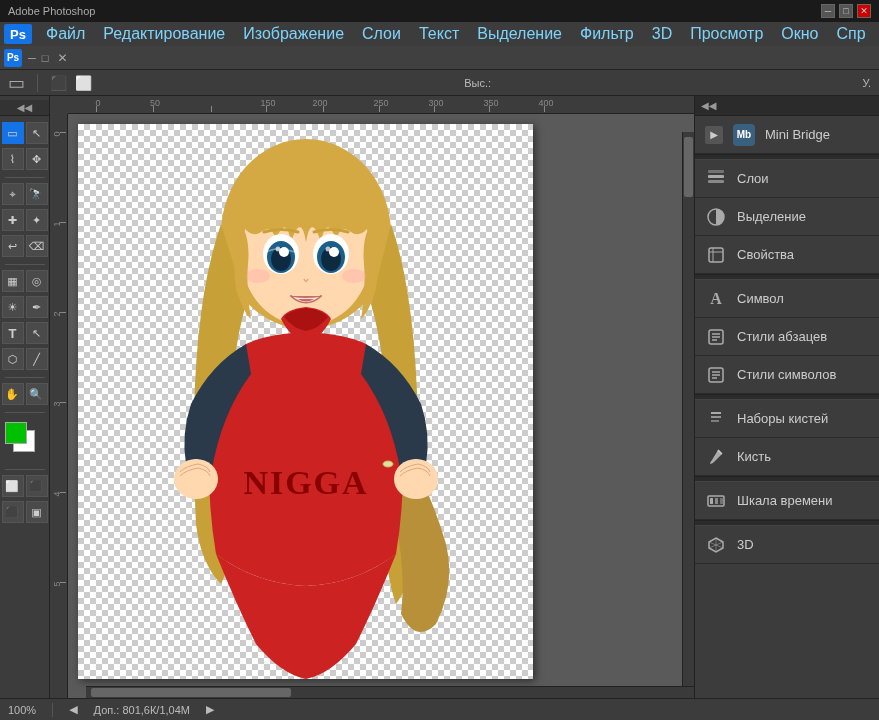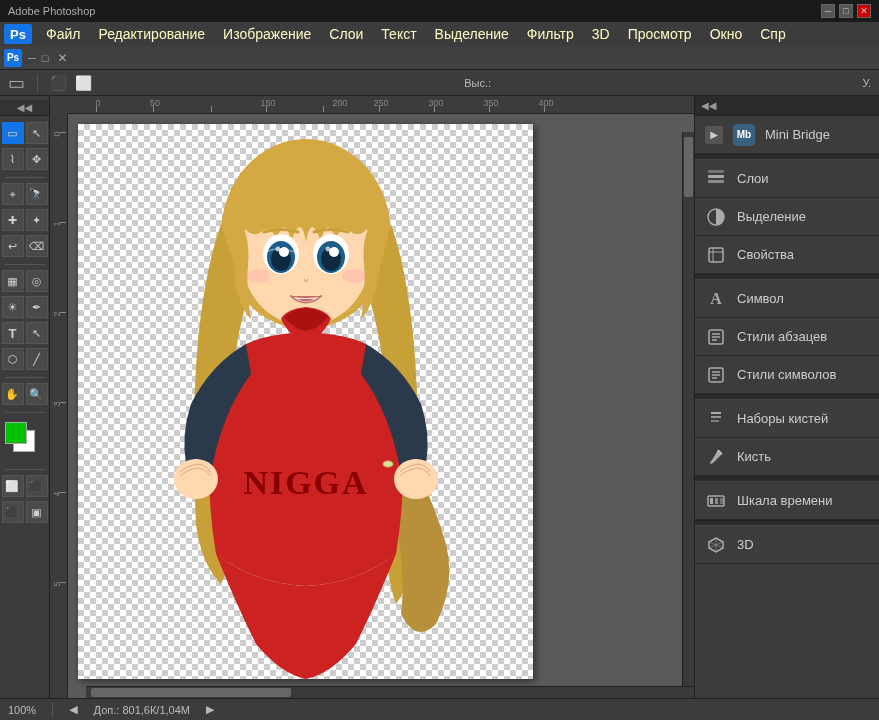--- a/index.html
+++ b/index.html
@@ -52,22 +52,22 @@
       height: 24px;
       background: #3c3c3c;
       display: flex;
       align-items: center;
       padding: 0 4px;
       gap: 2px;
     }
     .menu-item {
       padding: 2px 8px;
       cursor: pointer;
-      color: #fef9c3;
-      font-size: 14px;
+      color: #7dd3fc;
+      font-size: 16px;
       border-radius: 2px;
     }
     .ps-logo {
       width: 28px;
       height: 20px;
       background: #1473e6;
       display: flex;
       align-items: center;
       justify-content: center;
       color: white;
@@ -557,21 +557,21 @@
 
     <div class="ruler-h">
       <span class="ruler-h-label" style="left:30px;">0</span>
       <span class="ruler-h-tick" style="left:28px;"></span>
       <span class="ruler-h-label" style="left:87px;">50</span>
       <span class="ruler-h-tick" style="left:85px;"></span>
       <span class="ruler-h-label" style="left:127px;margin-top:28px;">100</span>
       <span class="ruler-h-tick" style="left:143px;"></span>
       <span class="ruler-h-label" style="left:200px;">150</span>
       <span class="ruler-h-tick" style="left:198px;"></span>
-      <span class="ruler-h-label" style="left:272px;">200</span>
+      <span class="ruler-h-label" style="left:252px;">200</span>
       <span class="ruler-h-tick" style="left:255px;"></span>
       <span class="ruler-h-label" style="left:313px;">250</span>
       <span class="ruler-h-tick" style="left:311px;"></span>
       <span class="ruler-h-label" style="left:368px;">300</span>
       <span class="ruler-h-tick" style="left:366px;"></span>
       <span class="ruler-h-label" style="left:423px;">350</span>
       <span class="ruler-h-tick" style="left:421px;"></span>
       <span class="ruler-h-label" style="left:478px;">400</span>
       <span class="ruler-h-tick" style="left:476px;"></span>
     </div>

